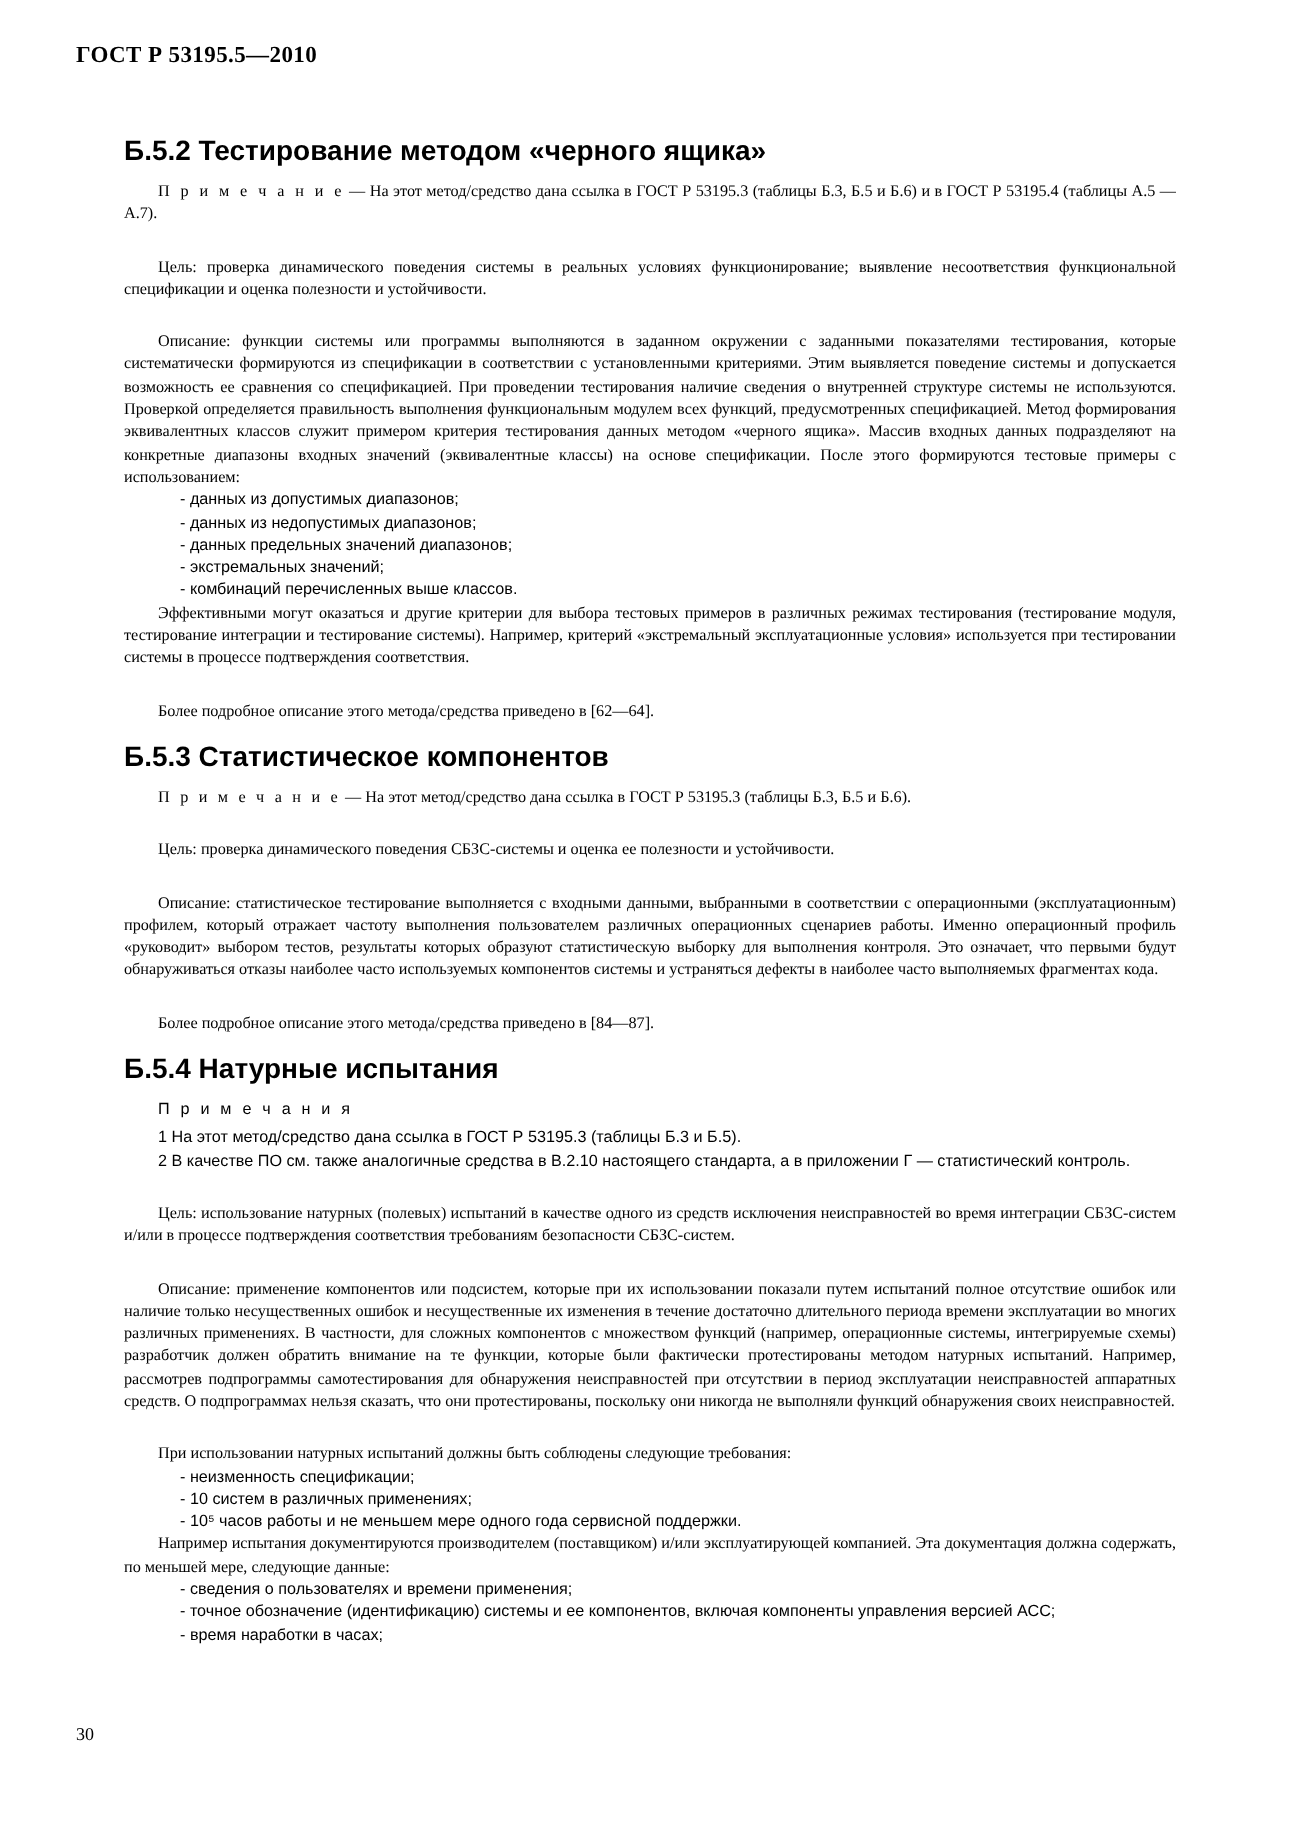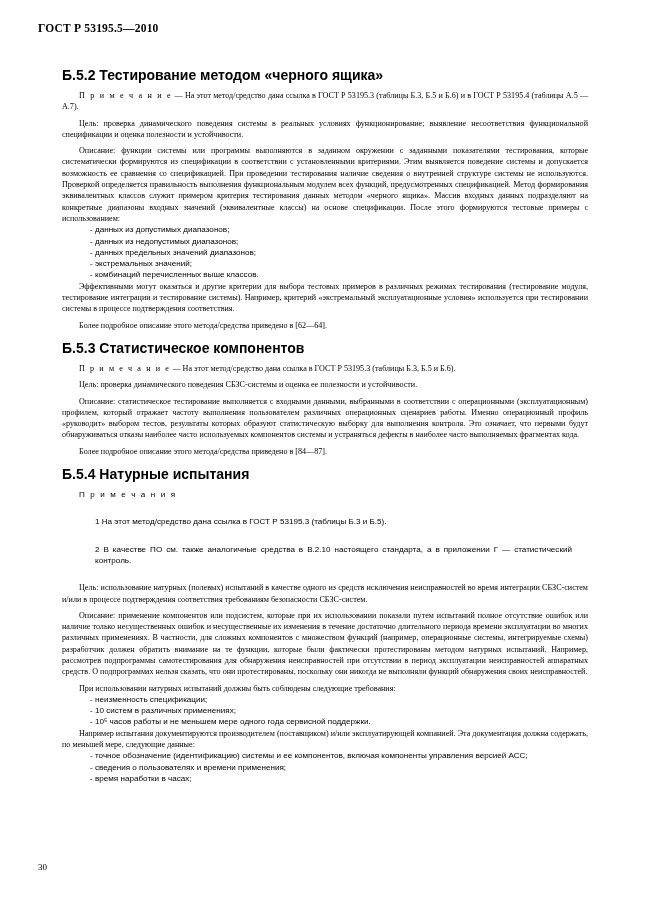--- a/index.html
+++ b/index.html
@@ -51,38 +51,38 @@
     text-align: left;
   }
   .first-line-indent {
     text-indent: 17px;
     font-family: Liberation Serif, serif;
   }
   .note-lead {
     letter-spacing: 1.6px;
   }
   .gap {
-    margin-top: 5px;
+    margin-top: 15px;
   }
   .list-item {
     margin: 0;
     font-size: 8.1px;
     line-height: 11.3px;
     padding-left: 28px;
     text-align: left;
   }
   .notes-title {
     margin-top: 7px;
     margin-bottom: 3px;
     font-size: 8.1px;
     letter-spacing: 1.6px;
     padding-left: 17px;
   }
   .numnote {
-    margin: 16px;
+    margin: 0;
     font-size: 8.1px;
     line-height: 11.3px;
     padding-left: 17px;
     text-align: justify;
   }
   .pagenum {
     position: absolute;
     left: 38px;
     top: 862px;
     font-size: 9px;
@@ -138,21 +138,21 @@
     <p class="first-line-indent gap">Описание: применение компонентов или подсистем, которые при их использовании показали путем испытаний полное отсутствие ошибок или наличие только несущественных ошибок и несущественные их изменения в течение достаточно длительного периода времени эксплуатации во многих различных применениях. В частности, для сложных компонентов с множеством функций (например, операционные системы, интегрируемые схемы) разработчик должен обратить внимание на те функции, которые были фактически протестированы методом натурных испытаний. Например, рассмотрев подпрограммы самотестирования для обнаружения неисправностей при отсутствии в период эксплуатации неисправностей аппаратных средств. О подпрограммах нельзя сказать, что они протестированы, поскольку они никогда не выполняли функций обнаружения своих неисправностей.</p>
 
     <p class="first-line-indent gap">При использовании натурных испытаний должны быть соблюдены следующие требования:</p>
 
     <p class="list-item">- неизменность спецификации;</p>
     <p class="list-item">- 10 систем в различных применениях;</p>
     <p class="list-item">- 10⁵ часов работы и не меньшем мере одного года сервисной поддержки.</p>
 
     <p class="first-line-indent">Например испытания документируются производителем (поставщиком) и/или эксплуатирующей компанией. Эта документация должна содержать, по меньшей мере, следующие данные:</p>
 
+    <p class="list-item">- сведения о пользователях и времени применения;</p>
     <p class="list-item">- точное обозначение (идентификацию) системы и ее компонентов, включая компоненты управления версией АСС;</p>
-    <p class="list-item">- сведения о пользователях и времени применения;</p>
     <p class="list-item">- время наработки в часах;</p>
 
   </div>
 
   <div class="pagenum">30</div>
 
 </div>
 
 </body></html>

